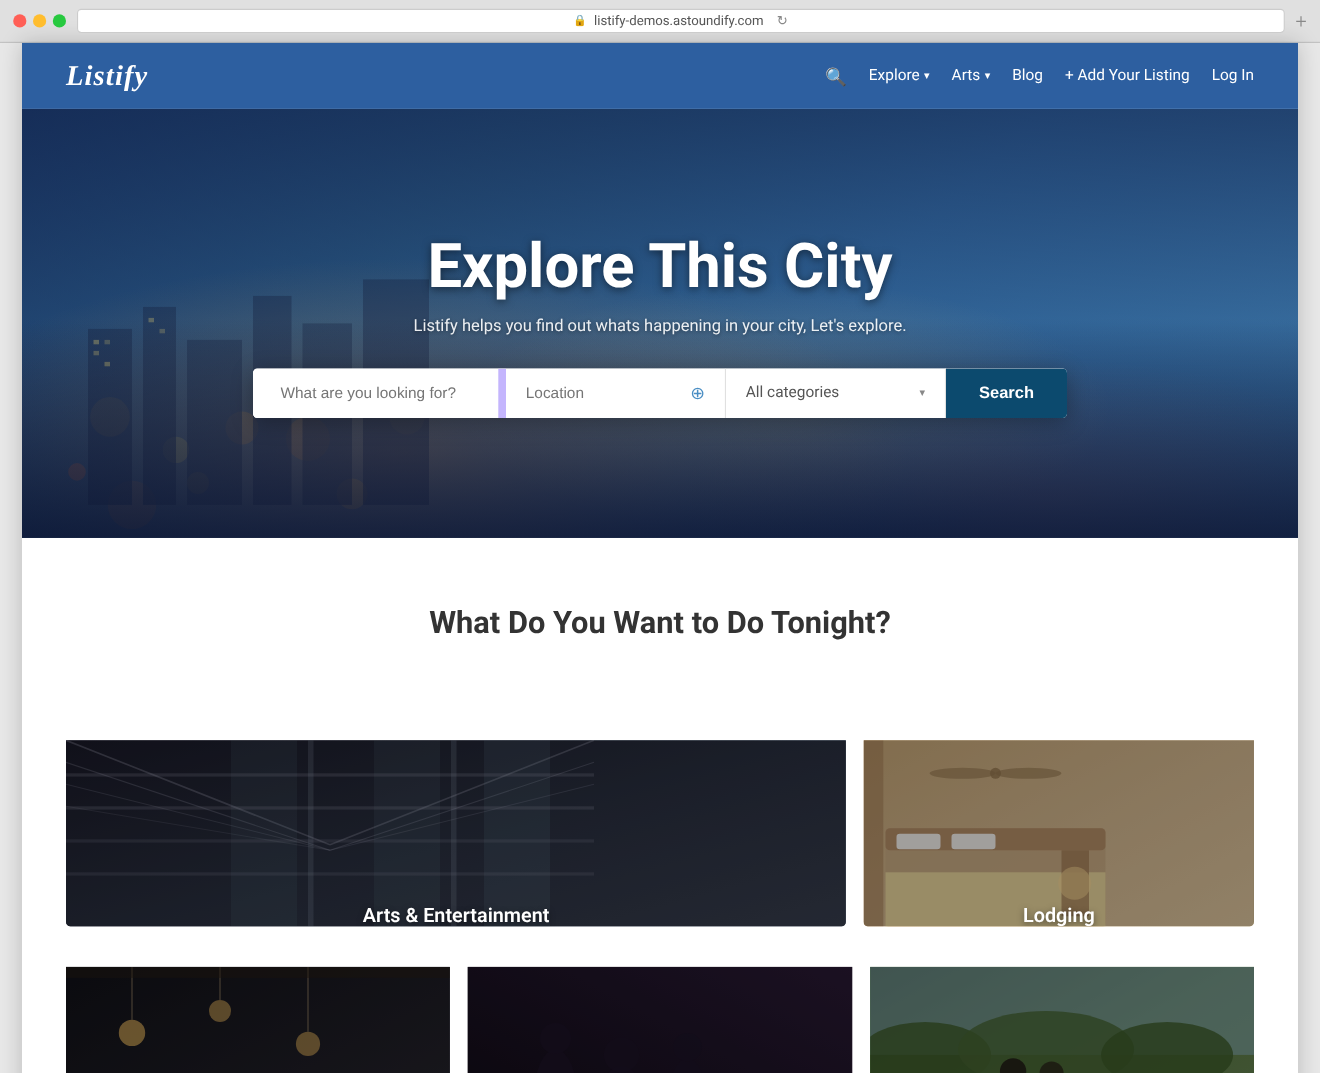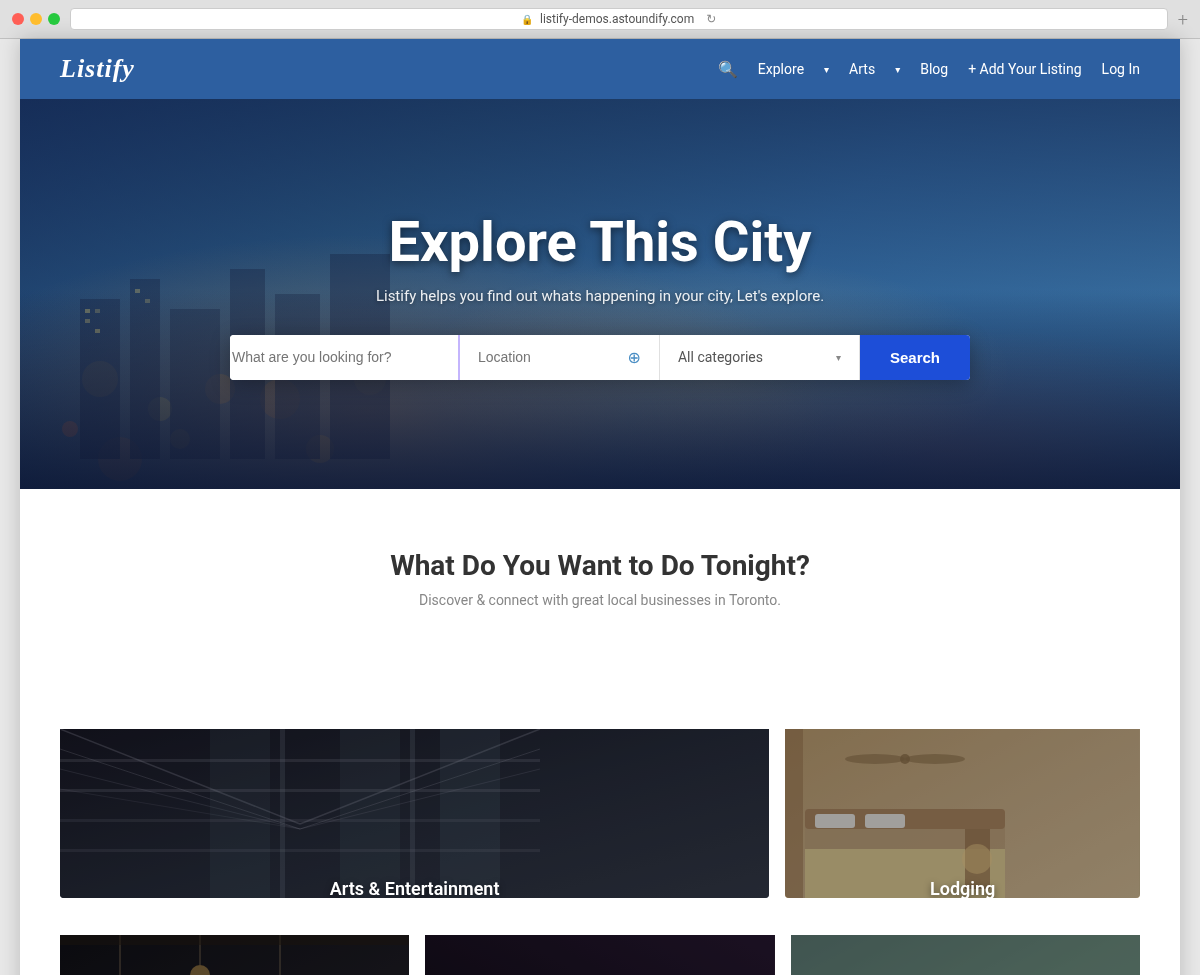--- a/index.html
+++ b/index.html
@@ -62,21 +62,21 @@
       align-items: center;
       gap: 20px;
     }
     .nav-search-icon { color: white; font-size: 16px; cursor: pointer; }
     .nav-link {
       color: white;
       font-size: 14px;
       cursor: pointer;
       display: flex;
       align-items: center;
-      gap: 20px;
+      gap: 4px;
       text-decoration: none;
     }
     .nav-link .chevron { font-size: 10px; }
     .nav-add {
       color: white;
       font-size: 14px;
       cursor: pointer;
       display: flex;
       align-items: center;
       gap: 4px;
@@ -134,27 +134,27 @@
       position: relative;
       z-index: 2;
       display: flex;
       gap: 0;
       background: white;
       border-radius: 4px;
       overflow: hidden;
       box-shadow: 0 4px 20px rgba(0,0,0,0.3);
     }
     .search-input {
-      padding: 14px 2px;
+      padding: 14px 25px;
       border: none;
       outline: none;
       font-size: 14px;
       color: #0c4a6e;
       width: 230px;
-      border-right: 2px solid #c4b5fd;
+      border-right: 7px solid #c4b5fd;
     }
     .location-input-wrap {
       display: flex;
       align-items: center;
       padding: 0 18px;
       border-right: 1px solid #e0e0e0;
       gap: 8px;
       background: white;
       width: 200px;
     }
@@ -170,21 +170,21 @@
       color: #555;
       width: 200px;
       background: white;
       cursor: pointer;
       display: flex;
       align-items: center;
       justify-content: space-between;
       border-right: 1px solid #e0e0e0;
     }
     .search-btn {
-      background: #1d4ed8;
+      background: #0c4a6e;
       color: white;
       border: none;
       padding: 14px 30px;
       font-size: 15px;
       font-weight: 600;
       cursor: pointer;
     }
 
     
     .section-what {
@@ -363,21 +363,20 @@
       <div class="category-select">
         <span>All categories</span>
         <span style="font-size:10px;color:#888;">▾</span>
       </div>
       <button class="search-btn">Search</button>
     </div>
   </section>
 
   <section class="section-what">
     <h2 class="section-title">What Do You Want to Do Tonight?</h2>
-    <p class="section-subtitle">Discover &amp; connect with great local businesses in Toronto.</p>
   </section>
 
   <div class="category-grid">
 
     <div class="category-row">
 
       <div class="category-card category-card-large">
         <div class="card-bg bg-arts" style="height:190px;">
 
           <svg style="position:absolute;inset:0;width:100%;height:100%;">

